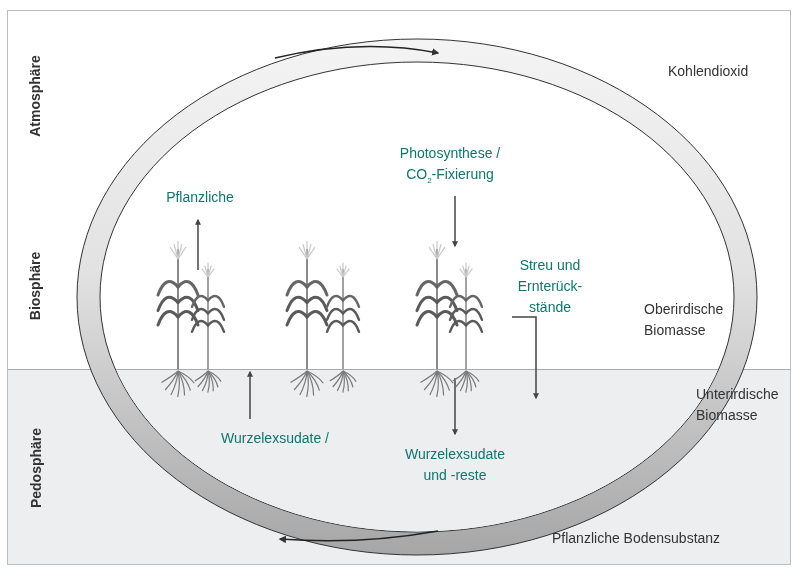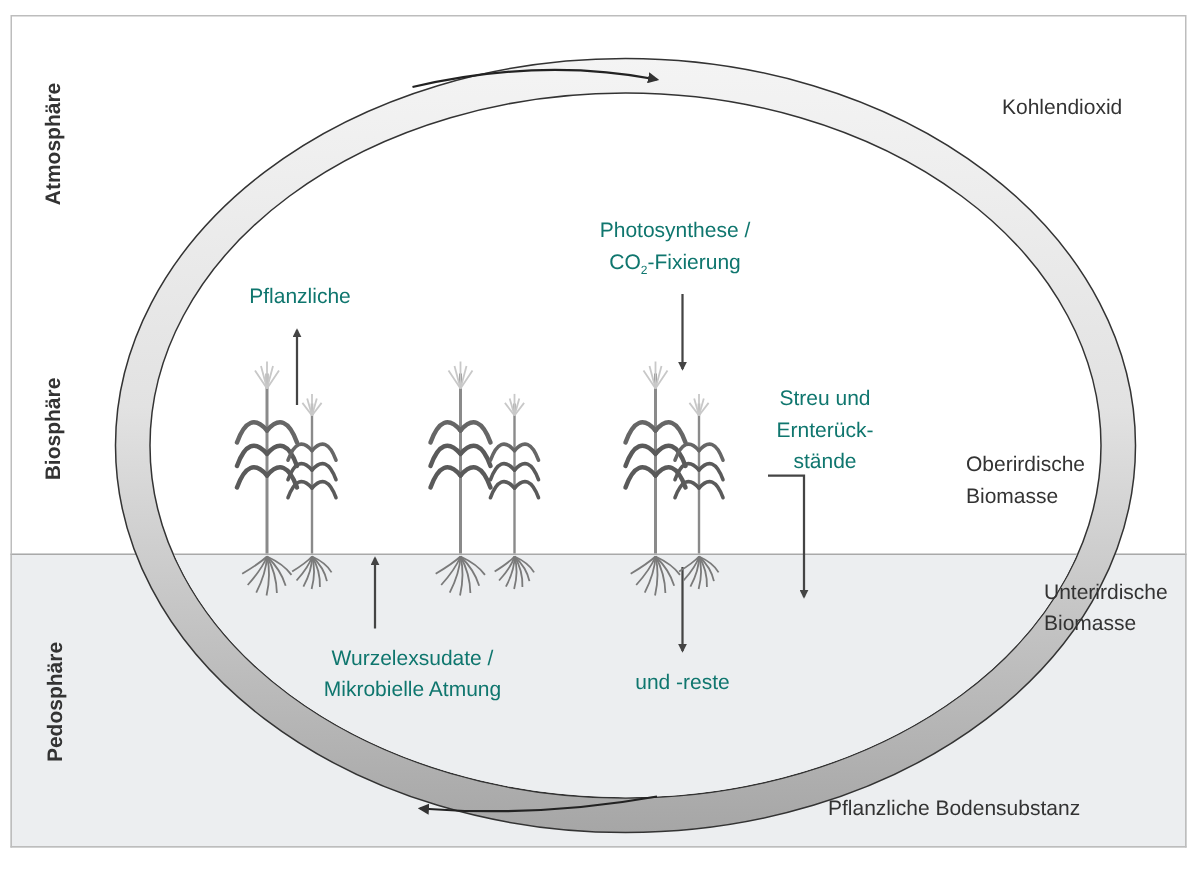--- a/index.html
+++ b/index.html
@@ -213,17 +213,17 @@
   <div>Photosynthese /</div>
   <div><span>CO</span><sub>2</sub><span>-Fixierung</span></div>
 </div>
 <div class="lbl" style="left:510px; top:255px; width:80px;">
   <div>Streu und</div>
   <div>Ernterück-</div>
   <div>stände</div>
 </div>
 <div class="lbl" style="left:195px; top:428px; width:160px;">
   <div>Wurzelexsudate /</div>
-  <div>Mikrobielle Atmung</div>
 </div>
 <div class="lbl" style="left:385px; top:444px; width:140px;">
+  <div>Wurzelexsudate</div>
   <div>und -reste</div>
 </div>
 
 </body></html>

